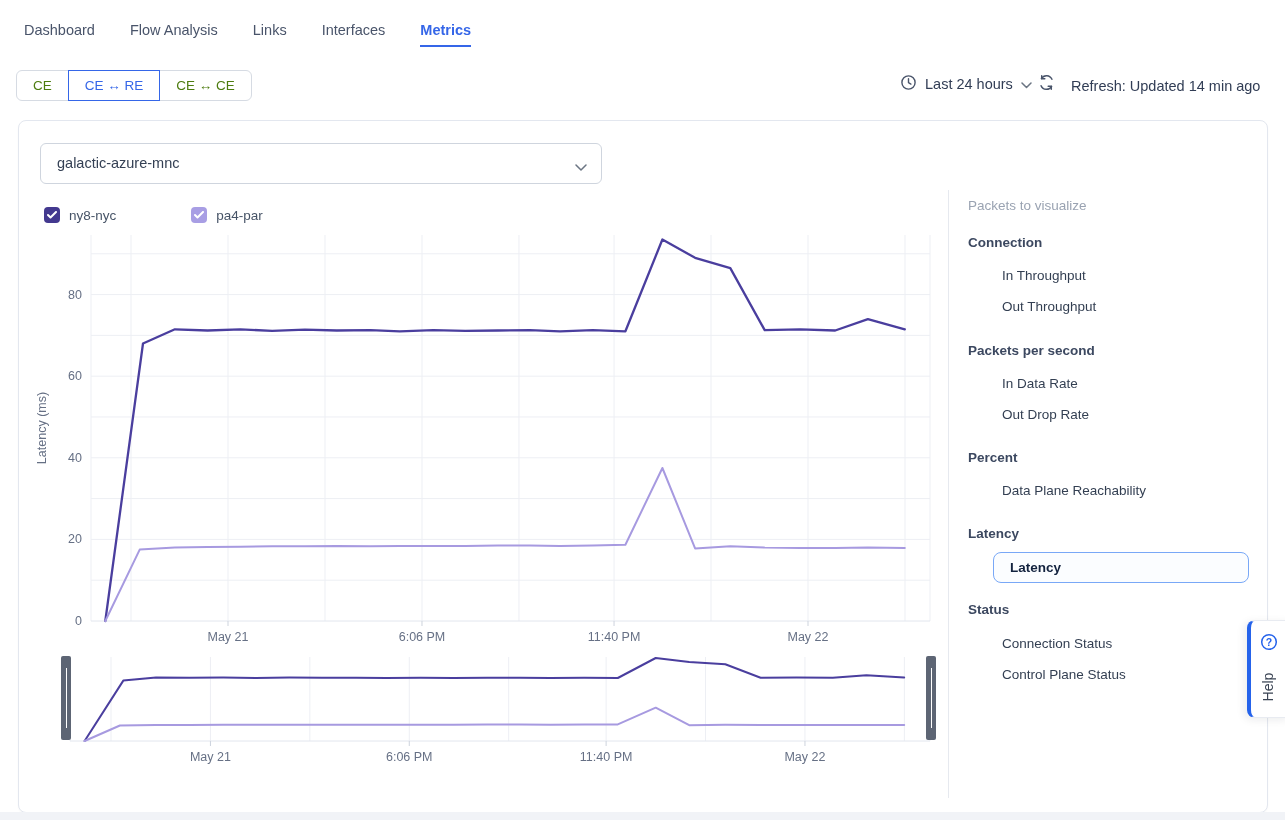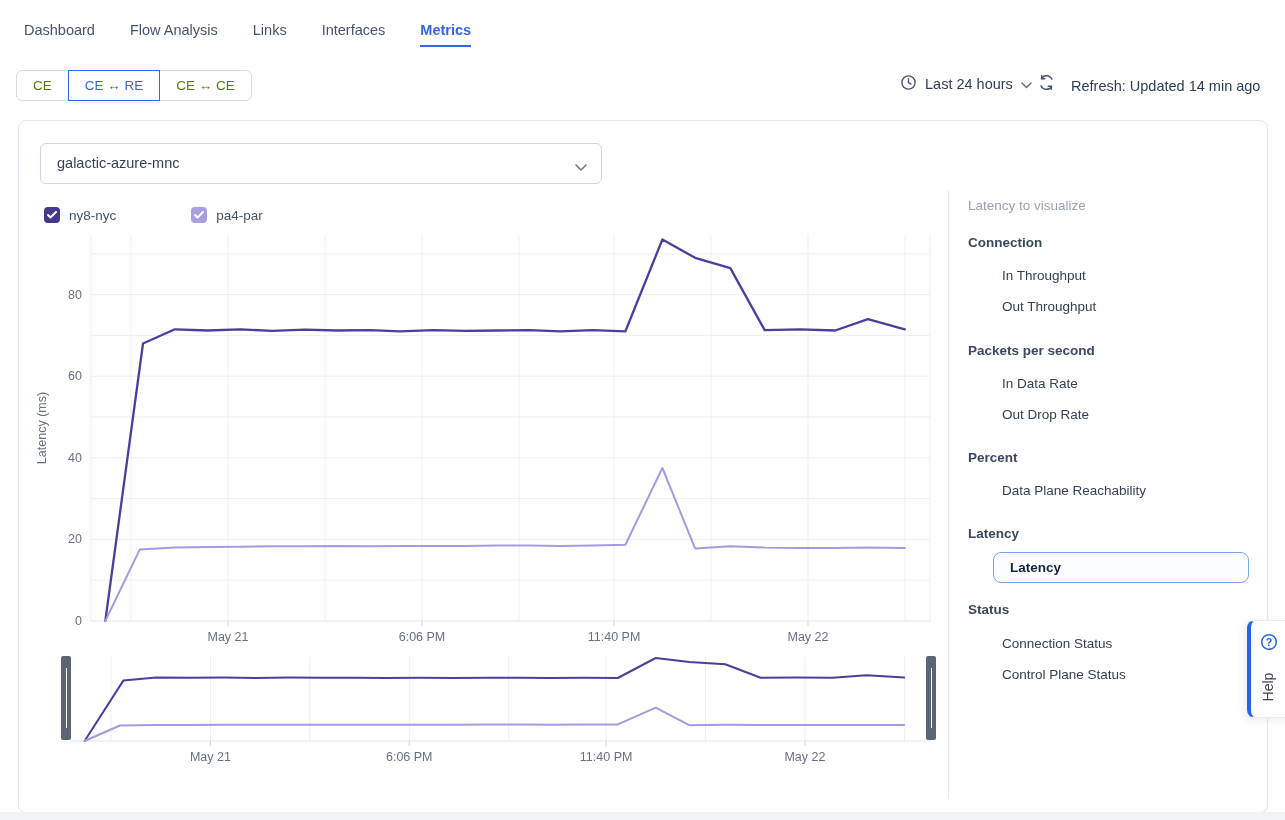--- a/index.html
+++ b/index.html
@@ -201,21 +201,21 @@
       <text x="551.1239999999999" y="109" text-anchor="middle" fill="#667085" font-size="12.5">11:40 PM</text>
       <line x1="749.956" x2="749.956" y1="89" y2="94" stroke="#cdd3dd"></line>
       <text x="749.956" y="109" text-anchor="middle" fill="#667085" font-size="12.5">May 22</text>
       <polyline points="29.6,89.0 68.3,28.6 101.0,25.5 134.5,25.8 168.1,25.5 200.8,25.9 234.3,25.6 267.0,25.8 301.4,25.7 331.5,26.0 365.9,25.7 398.6,25.9 432.1,25.8 464.8,25.7 495.7,26.0 529.3,25.7 562.8,26.0 600.7,6.0 634.2,10.0 670.3,12.2 705.6,25.7 741.7,25.5 777.8,25.8 811.4,23.3 849.2,25.5" fill="none" stroke="#4a3e9e" stroke-width="2" stroke-linejoin="round" stroke-linecap="round"></polyline>
       <polyline points="29.6,89.0 64.9,73.5 101.0,73.0 134.5,72.9 168.1,72.8 200.8,72.8 234.3,72.8 267.0,72.7 301.4,72.8 331.5,72.7 365.9,72.7 398.6,72.7 432.1,72.6 464.8,72.6 495.7,72.7 529.3,72.6 562.8,72.4 600.7,55.7 634.2,73.2 670.3,72.8 705.6,73.0 741.7,73.1 777.8,73.1 811.4,73.0 849.2,73.1" fill="none" stroke="#a79ae0" stroke-width="2" stroke-linejoin="round" stroke-linecap="round"></polyline>
     </svg>
   <div class="brush-handle" style="left:61px"></div>
   <div class="brush-handle" style="left:926px"></div>
 
   <div class="v-divider"></div>
-  <div class="sb-title" style="top:196px">Latency to visualize</div>
+  <div class="sb-title" style="top:196px">Packets to visualize</div>
 
   <div class="sb-group" style="top:233px">Connection</div>
   <div class="sb-item" style="top:266px">In Throughput</div>
   <div class="sb-item" style="top:297px">Out Throughput</div>
 
   <div class="sb-group" style="top:341px">Packets per second</div>
   <div class="sb-item" style="top:374px">In Data Rate</div>
   <div class="sb-item" style="top:405px">Out Drop Rate</div>
 
   <div class="sb-group" style="top:448px">Percent</div>

